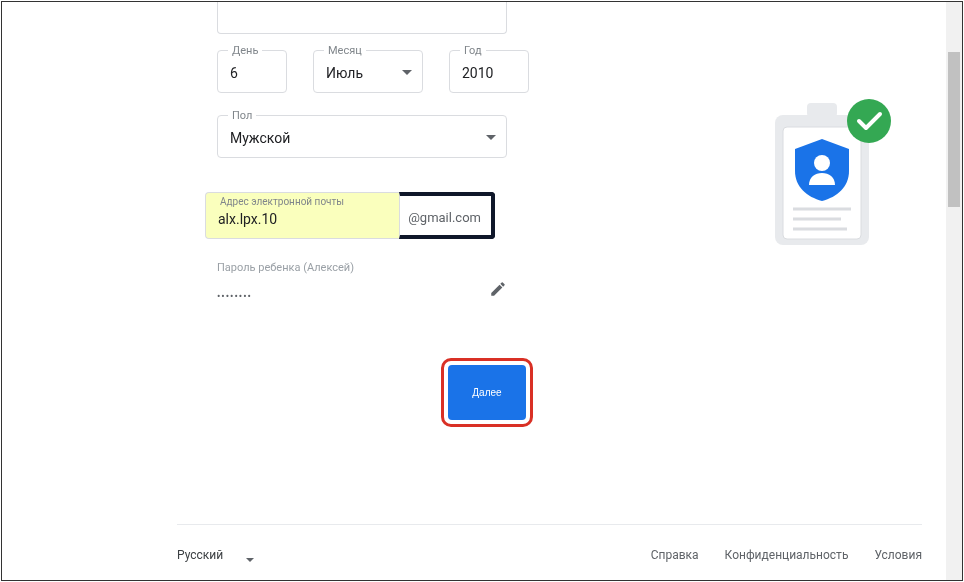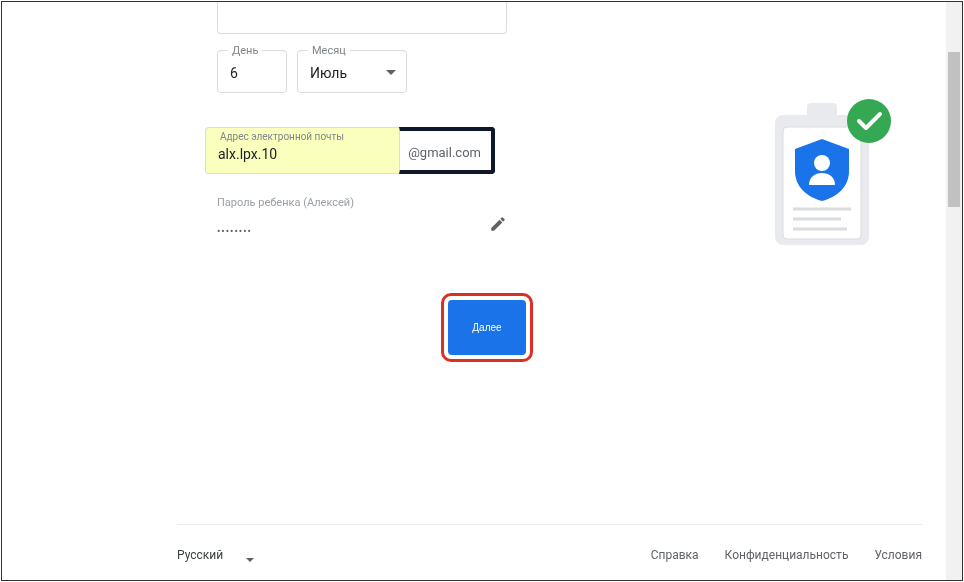--- a/index.html
+++ b/index.html
@@ -56,21 +56,21 @@
     left: 10px;
     background: #fff;
     padding: 0 4px;
     font-size: 11px;
     color: #80868b;
   }
   .field-value {
     font-size: 14px;
     color: #202124;
   }
-  .row { display: flex; gap: 10px; }
+  .row { display: flex; gap: 26px; }
   .row .field-outline { flex: 1; }
 
   .partial-field {
     width: 290px;
     height: 32px;
     border: 1px solid #dadce0;
     border-top: none;
     border-bottom-left-radius: 4px;
     border-bottom-right-radius: 4px;
     margin-left: 40px;
@@ -220,22 +220,33 @@
     <div class="dob-wrap row">
       <div class="field-outline" style="flex:0 0 70px">
         <span class="floating-label">День</span>
         <span class="field-value">6</span>
       </div>
       <div class="field-outline" style="flex:0 0 110px">
         <span class="floating-label">Месяц</span>
         <span class="field-value">Июль</span>
         <span class="dropdown-arrow"></span>
       </div>
-    </div>
-
+      <div class="field-outline" style="flex:0 0 80px">
+        <span class="floating-label">Год</span>
+        <span class="field-value">2010</span>
+      </div>
+    </div>
+
+    <div class="gender-wrap">
+      <div class="field-outline">
+        <span class="floating-label">Пол</span>
+        <span class="field-value">Мужской</span>
+        <span class="dropdown-arrow"></span>
+      </div>
+    </div>
 
     <div class="email-wrap">
       <div class="email-box">
         <div class="email-input">
           <span class="floating-label">Адрес электронной почты</span>
           <span>alx.lpx.10</span>
         </div>
         <div class="email-suffix">@gmail.com</div>
       </div>
     </div>

